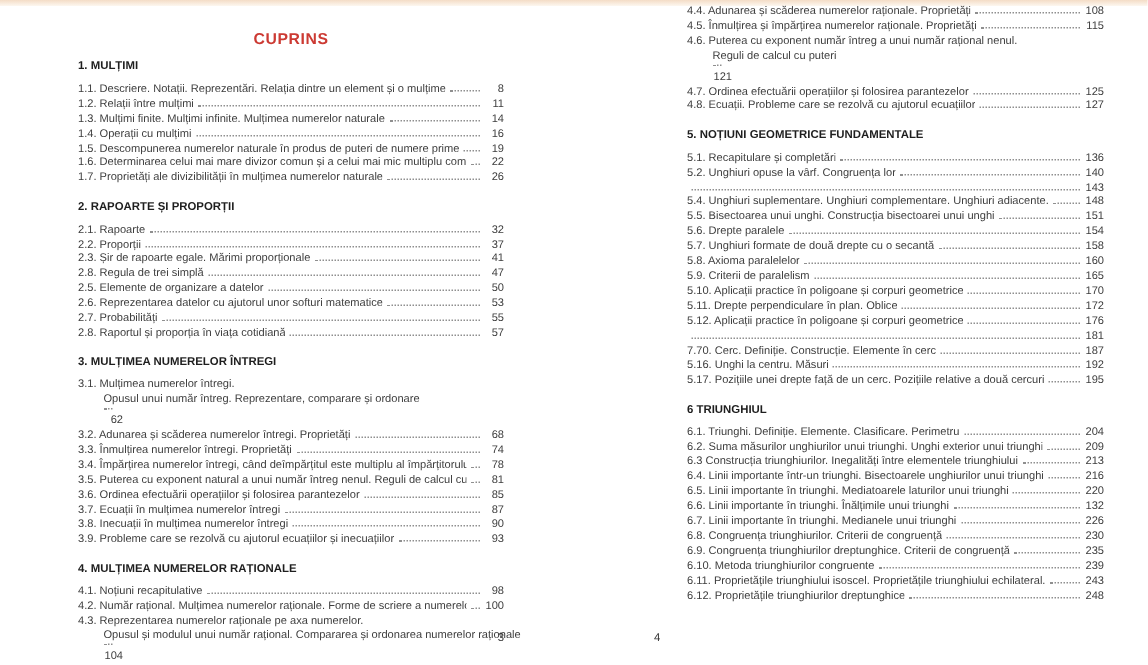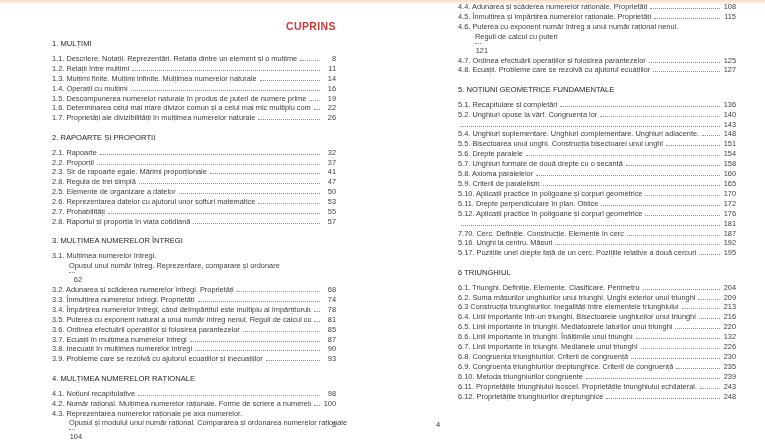--- a/index.html
+++ b/index.html
@@ -19,26 +19,26 @@
     position:absolute;
     font-size:7.4px;
     line-height:9.9px;
   }
   .toc-col.left{left:52px;top:20px;width:284px;}
   .toc-col.right{left:410px;top:2px;width:278px;margin-left:48px;}
   .doc-title{
     font-size:10.5px;
     font-weight:bold;
     letter-spacing:.4px;
-    text-align:right;
+    text-align:center;
     line-height:12px;
     margin-bottom:7px;
   }
   .sec-heading{
-    font-weight:normal;
+    font-weight:bold;
     color:#1e1e1e;
     font-size:7.6px;
     line-height:9.9px;
     margin-top:9.5px;
     margin-bottom:5px;
   }
   .sections > .sec-heading:first-child{margin-top:0;}
   .row{
     display:flex;
     align-items:baseline;

